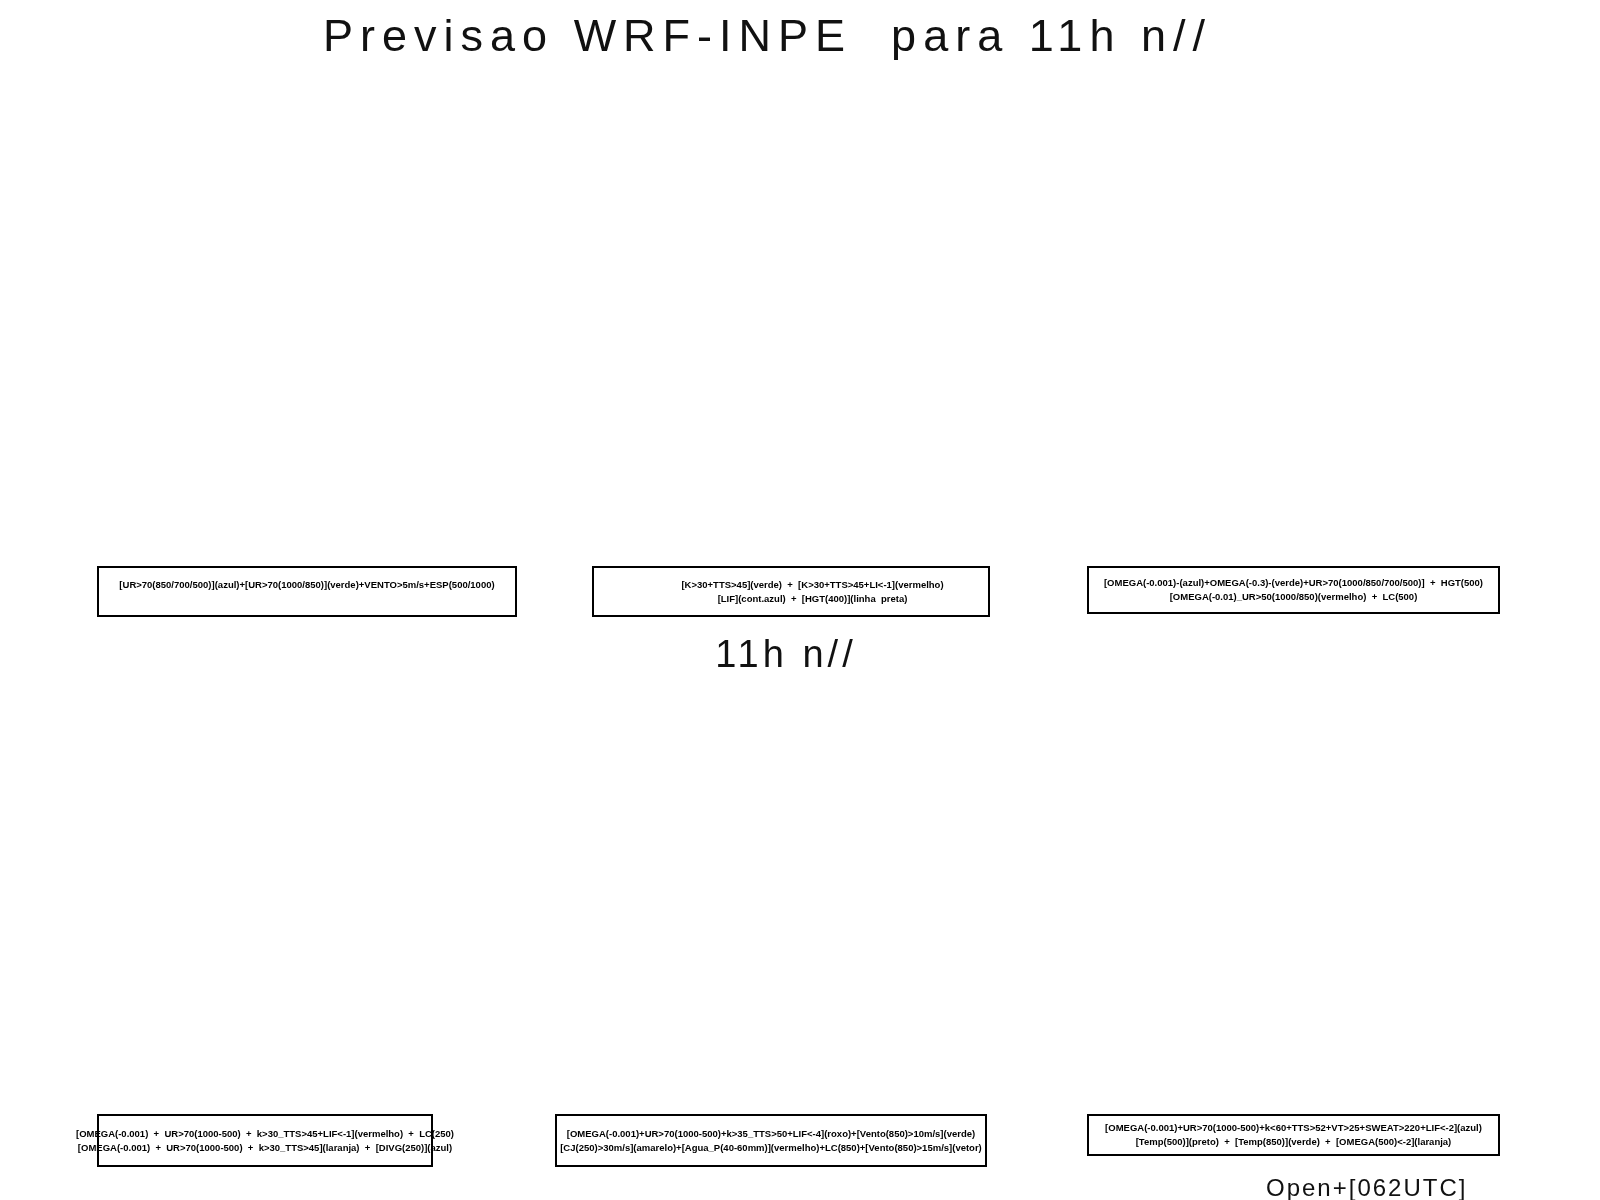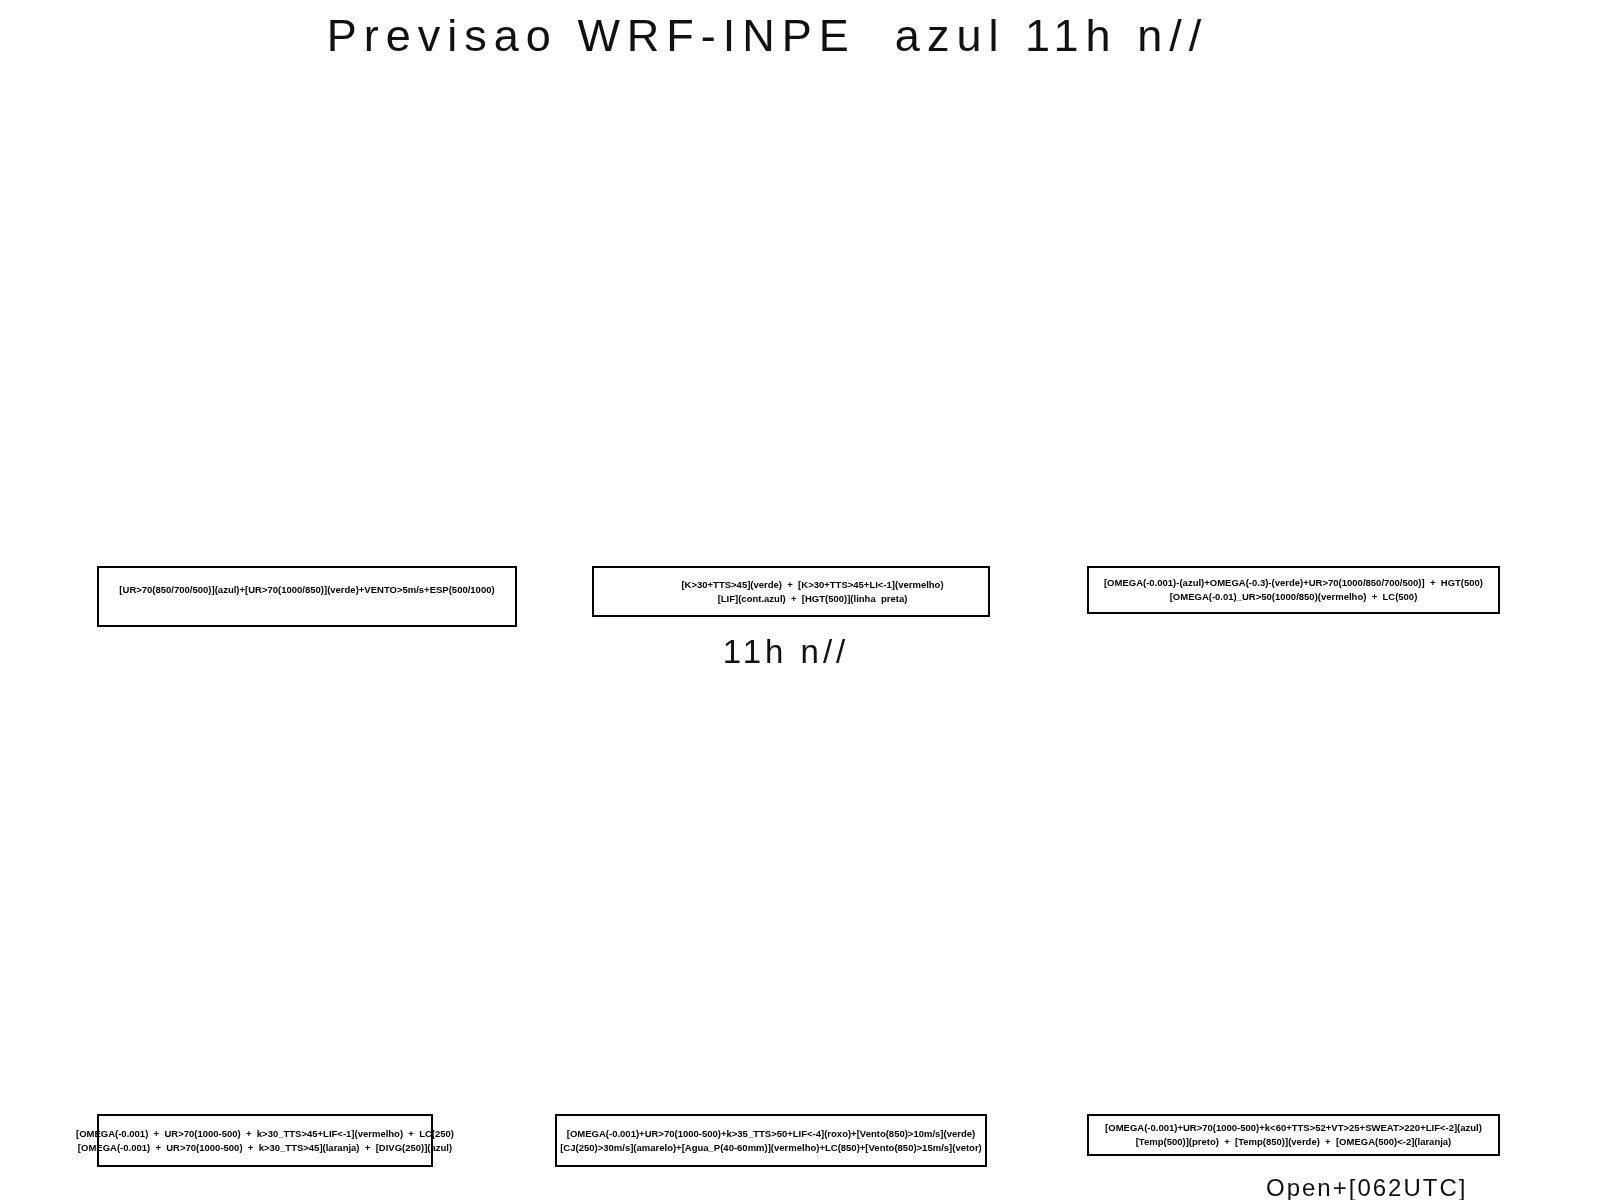--- a/index.html
+++ b/index.html
@@ -28,21 +28,21 @@
     letter-spacing: 7px;
     white-space: pre;
     color: #111111;
   }
   .center-label {
     position: absolute;
     left: 0;
     top: 633px;
     width: 1572px;
     text-align: center;
-    font-size: 33px;
+    font-size: 38px;
     font-weight: 300;
     letter-spacing: 4px;
     white-space: pre;
     color: #111111;
   }
   .footer-label {
     position: absolute;
     left: 1266px;
     top: 1174px;
     font-size: 24px;
@@ -66,40 +66,40 @@
     font-weight: bold;
     font-size: 9.5px;
   }
   .panel-line {
     height: 14px;
     line-height: 14px;
     white-space: pre;
     text-align: center;
   }
 
-  .p1 { left:  97px; top:  566px; width: 420px; height: 61px; }
+  .p1 { left:  97px; top:  566px; width: 420px; height: 51px; }
   .p2 { left: 592px; top:  566px; width: 398px; height: 51px; padding-left: 43px; }
   .p3 { left: 1087px; top: 566px; width: 413px; height: 48px; }
   .p4 { left:  97px; top: 1114px; width: 336px; height: 53px; }
   .p5 { left: 555px; top: 1114px; width: 432px; height: 53px; }
   .p6 { left: 1087px; top: 1114px; width: 413px; height: 42px; }
 </style>
 </head>
 <body>
 
-<div class="page-title">Previsao WRF-INPE  azul 11h n//</div>
+<div class="page-title">Previsao WRF-INPE  para 11h n//</div>
 
 <div class="panel p1">
   <div class="panel-line">[UR&gt;70(850/700/500)](azul)+[UR&gt;70(1000/850)](verde)+VENTO&gt;5m/s+ESP(500/1000)</div>
   <div class="panel-line"></div>
 </div>
 
 <div class="panel p2">
   <div class="panel-line">[K&gt;30+TTS&gt;45](verde)  +  [K&gt;30+TTS&gt;45+LI&lt;-1](vermelho)</div>
-  <div class="panel-line">[LIF](cont.azul)  +  [HGT(500)](linha  preta)</div>
+  <div class="panel-line">[LIF](cont.azul)  +  [HGT(400)](linha  preta)</div>
 </div>
 
 <div class="panel p3">
   <div class="panel-line">[OMEGA(-0.001)-(azul)+OMEGA(-0.3)-(verde)+UR&gt;70(1000/850/700/500)]  +  HGT(500)</div>
   <div class="panel-line">[OMEGA(-0.01)_UR&gt;50(1000/850)(vermelho)  +  LC(500)</div>
 </div>
 
 <div class="center-label">11h n//</div>
 
 <div class="panel p4">

